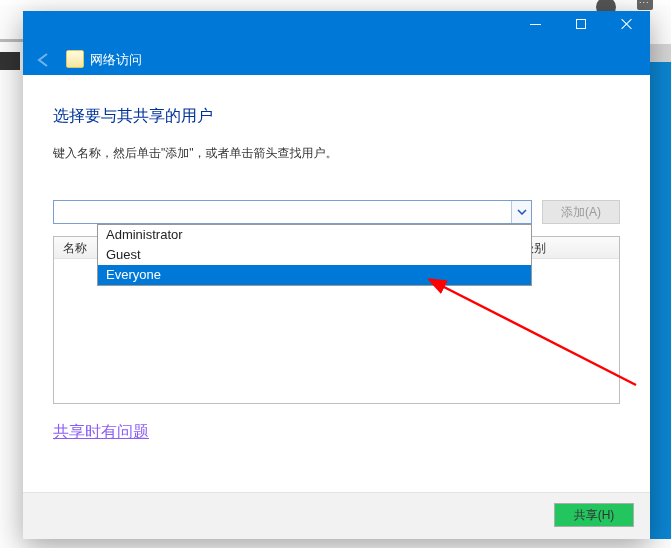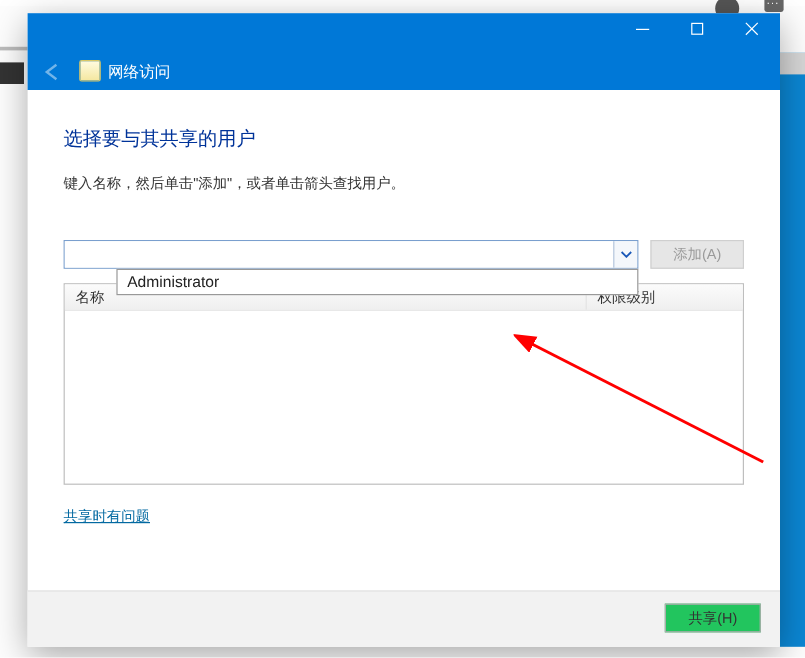--- a/index.html
+++ b/index.html
@@ -157,21 +157,21 @@
     margin-top: 8px;
   }
   .listhead {
     height: 22px; display: flex; border-bottom: 1px solid #e3e3e3;
     background: linear-gradient(#fbfbfb,#efefef);
     font-size: 12px;
   }
   .listhead .colname { flex: 1; border-right: 1px solid #e3e3e3; padding: 3px 0 0 9px; }
   .listhead .colperm { width: 130px; padding: 3px 0 0 9px; }
 
-  .helplink { color: #0369a1; font-size: 12px; margin-top: 18px; display: inline-block; }
+  .helplink { color: #8b5cf6; font-size: 16px; margin-top: 18px; display: inline-block; }
 
   .footer-bar {
     flex: 0 0 auto;
     border-top: 1px solid #e2e2e2;
     padding: 10px 16px 12px 0;
     display: flex; justify-content: flex-end; gap: 10px;
     background: #f2f2f2;
   }
   .footer-bar .btn { background: #22c55e; border: 1px solid #acacac; color: #333; min-width: 80px; }
 
@@ -228,20 +228,22 @@
         <div class="combo">
           <input type="text" value="" style="">
           <div class="arrow-btn">
             <svg viewBox="0 0 10 6">
                 <path d="M1 1 L5 5 L9 1"></path>
               </svg>
           </div>
         </div>
         <div class="dropdown" id="dropdown">
             <div class="opt">Administrator</div>
+            <div class="opt">Guest</div>
+            <div class="opt sel">Everyone</div>
           </div>
       </div>
       <button class="btn disabled" disabled="">添加(A)</button>
     </div>
 
     <div class="listbox">
       <div class="listhead">
         <div class="colname">名称</div>
         <div class="colperm">权限级别</div>
       </div>

